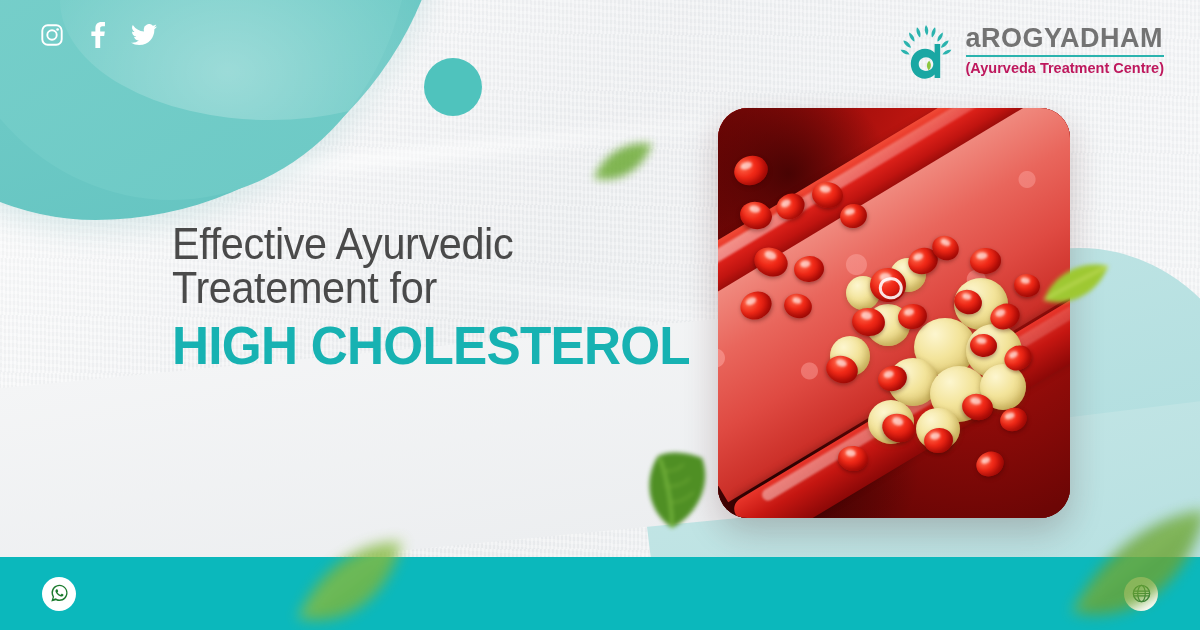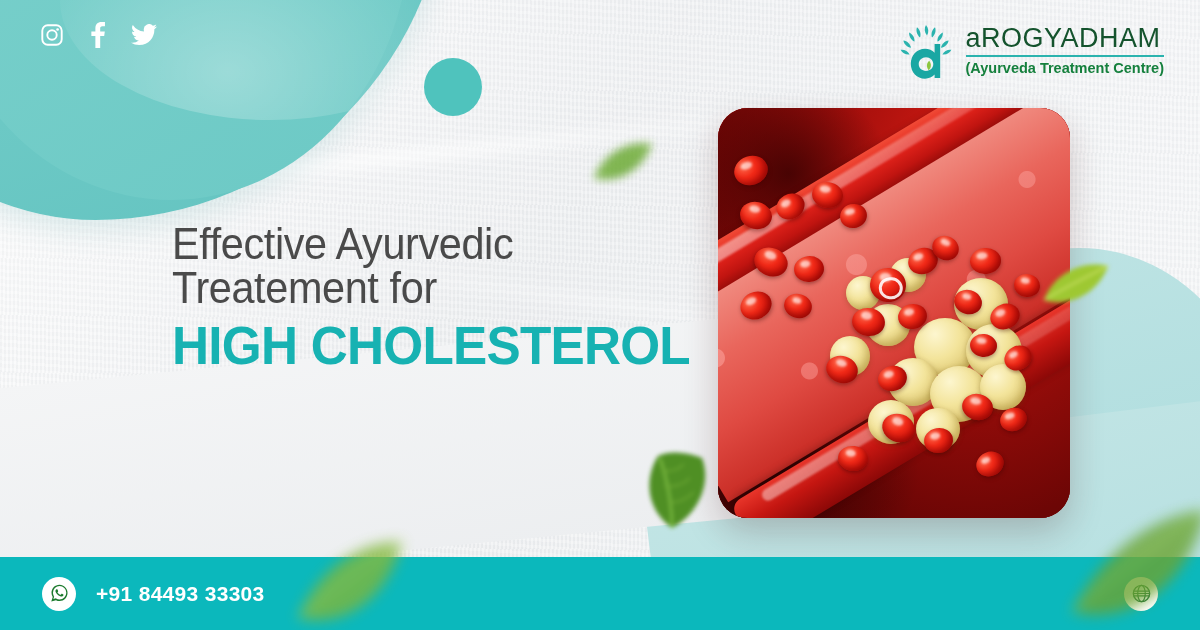--- a/index.html
+++ b/index.html
@@ -98,27 +98,27 @@
   }
   .social span{ display:block; line-height:0; cursor:pointer; }
 
   
   .logo{
     position:absolute; right:36px; top:22px;
     display:flex; align-items:center; gap:12px; z-index:25;
   }
   .logo-text{ display:flex; flex-direction:column; align-items:stretch; }
   .logo-name{
-    font-size:27px; font-weight:normal; color:#14532d;
+    font-size:27px; font-weight:bold; color:#737373;
     letter-spacing:.5px; line-height:1; white-space:nowrap;
     font-family:"Liberation Sans", sans-serif;
   }
   .logo-rule{ height:2px; background:#2bb3ae; margin:3px 0 4px; }
   .logo-sub{
-    font-size:14.5px; font-weight:bold; color:#15803d; line-height:1.1;
+    font-size:14.5px; font-weight:bold; color:#be185d; line-height:1.1;
     white-space:nowrap; text-align:center;
   }
 
   
   .headline{
     position:absolute; left:172px; top:222px; z-index:22; width:560px;
   }
   .hl-line{
     font-size:45px; line-height:.98; color:#4a4a4a;
     font-weight:normal; letter-spacing:-.4px;
@@ -394,21 +394,20 @@
   </span>
 
   <div class="footer">
     <div class="footer-item">
       <span class="circ-ico">
         <svg width="21" height="21" viewBox="0 0 24 24">
           <path d="M12.02 2C6.96 2 2.85 6.11 2.85 11.17c0 1.78.51 3.44 1.4 4.85L2.6 21.2l5.33-1.6a9.1 9.1 0 0 0 4.09.98h.01c5.05 0 9.16-4.11 9.16-9.17S17.07 2 12.02 2zm0 16.78h-.01a7.6 7.6 0 0 1-3.87-1.06l-.28-.17-2.87.86.87-2.8-.18-.29a7.57 7.57 0 0 1-1.16-4.05 7.62 7.62 0 1 1 7.5 7.51zm4.17-5.62c-.23-.12-1.36-.67-1.57-.74-.21-.08-.36-.12-.52.11-.15.23-.59.74-.72.89-.13.15-.26.17-.49.06-.23-.12-.97-.36-1.84-1.14a6.9 6.9 0 0 1-1.28-1.58c-.13-.23-.01-.35.1-.47.11-.1.23-.26.35-.4.11-.13.15-.23.23-.38.08-.15.04-.29-.02-.4-.06-.12-.52-1.25-.71-1.71-.19-.45-.38-.39-.52-.4h-.44c-.15 0-.4.06-.6.29-.21.23-.79.77-.79 1.88s.81 2.18.92 2.33c.12.15 1.59 2.43 3.86 3.4.54.23.96.37 1.29.48.54.17 1.03.15 1.42.09.43-.06 1.36-.55 1.55-1.09.19-.54.19-1 .13-1.1-.06-.1-.21-.16-.44-.28z" fill="#1b7a2d"></path>
           <path d="M12.02 4.4a6.76 6.76 0 0 0-5.73 10.35l.18.29-.87 2.8 2.87-.86.28.17a6.73 6.73 0 0 0 3.87 1.06 6.76 6.76 0 1 0-.6-13.51z" fill="none"></path>
         </svg>
       </span>
-      <span class="footer-text">+91 84493 33303</span>
     </div>
     <div class="footer-item">
       <span class="circ-ico">
         <svg width="21" height="21" viewBox="0 0 24 24" fill="none">
           <circle cx="12" cy="12" r="9.3" stroke="#1b6b3a" stroke-width="1.6"></circle>
           <ellipse cx="12" cy="12" rx="4.3" ry="9.3" stroke="#1b6b3a" stroke-width="1.4"></ellipse>
           <path d="M3 9.2h18M3 14.8h18M2.7 12h18.6" stroke="#1b6b3a" stroke-width="1.4"></path>
         </svg>
       </span>
     </div>

